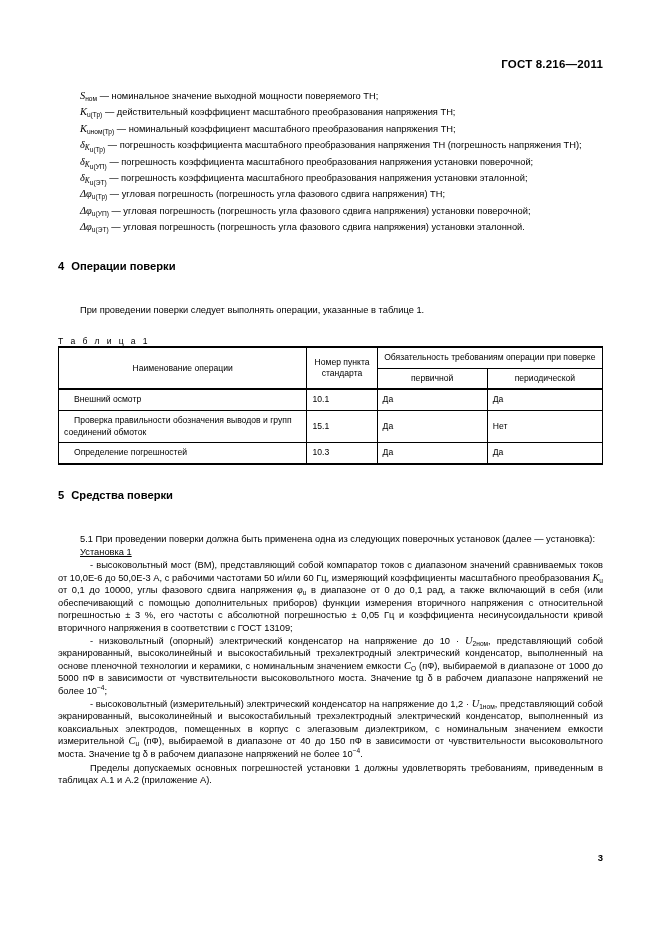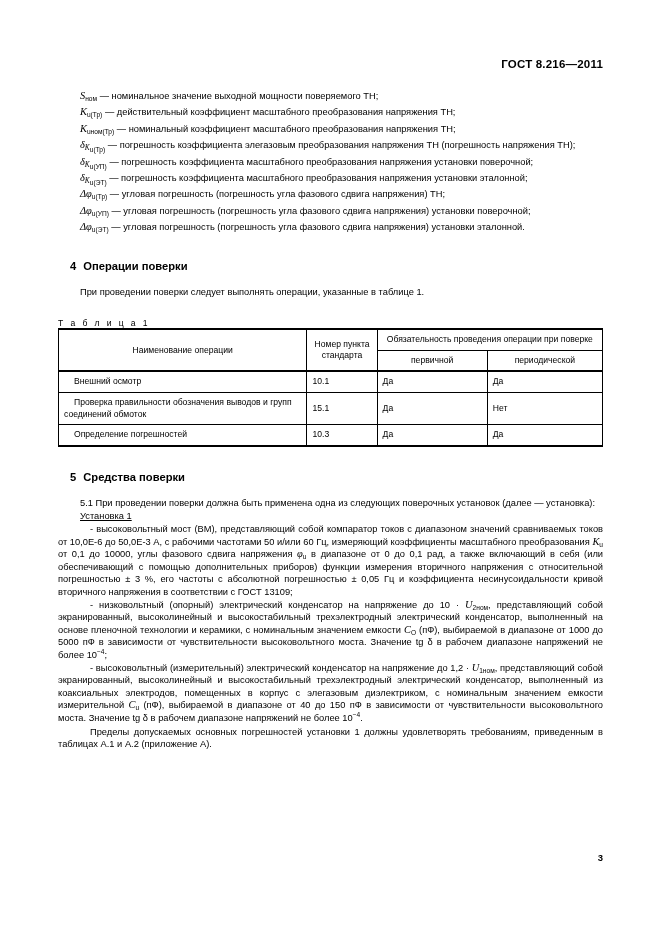--- a/index.html
+++ b/index.html
@@ -81,31 +81,31 @@
   sup {
     font-size: 6.6px;
     vertical-align: 4px;
     line-height: 0;
   }
 
   
   h2.section {
     font-size: 11.2px;
     font-weight: bold;
-    margin: 12px;
+    margin: 0;
     padding: 0;
   }
   .sec-num {
     margin-right: 7px;
   }
   .sec-4-wrap { margin-top: 24px; }
   .sec-5-wrap { margin-top: 24px; }
 
   .intro-para {
-    margin-top: 14px;
+    margin-top: 32px;
     text-indent: 22px;
   }
 
   
   .table-caption {
     font-size: 8.6px;
     letter-spacing: 2.4px;
     margin-top: 20px;
   }
   table.gost {
@@ -193,21 +193,21 @@
         <span>— действительный коэффициент масштабного преобразования напряжения ТН;</span>
       </p>
 
       <p class="def-line">
         <span class="var">K<sub>uном(Тр)</sub></span>
         <span>— номинальный коэффициент масштабного преобразования напряжения ТН;</span>
       </p>
 
       <p class="def-line">
         <span class="gk">δ<sub><span class="var2">K</span><sub>u(Тр)</sub></sub></span>
-        <span>— погрешность коэффициента элегазовым преобразования напряжения ТН (погрешность напряжения ТН);</span>
+        <span>— погрешность коэффициента масштабного преобразования напряжения ТН (погрешность напряжения ТН);</span>
       </p>
 
       <p class="def-line">
         <span class="gk">δ<sub><span class="var2">K</span><sub>u(УП)</sub></sub></span>
         <span>— погрешность коэффициента масштабного преобразования напряжения установки поверочной;</span>
       </p>
 
       <p class="def-line">
         <span class="gk">δ<sub><span class="var2">K</span><sub>u(ЭТ)</sub></sub></span>
         <span>— погрешность коэффициента масштабного преобразования напряжения установки эталонной;</span>
@@ -243,21 +243,21 @@
       <colgroup>
         <col class="col-name">
           <col class="col-num">
           <col class="col-prim">
           <col class="col-per">
       </colgroup>
       <thead>
         <tr>
           <th rowspan="2" class="outer-top tall">Наименование операции</th>
           <th rowspan="2" class="outer-top tall">Номер пункта стандарта</th>
-          <th colspan="2" class="outer-top">Обязательность проведения операции при поверке</th>
+          <th colspan="2" class="outer-top">Обязательность требованиям операции при поверке</th>
         </tr>
         <tr>
           <th class="tall">первичной</th>
           <th class="tall">периодической</th>
         </tr>
       </thead>
       <tbody>
         <tr>
           <td class="op-name">Внешний осмотр</td>
           <td class="centered">10.1</td>

